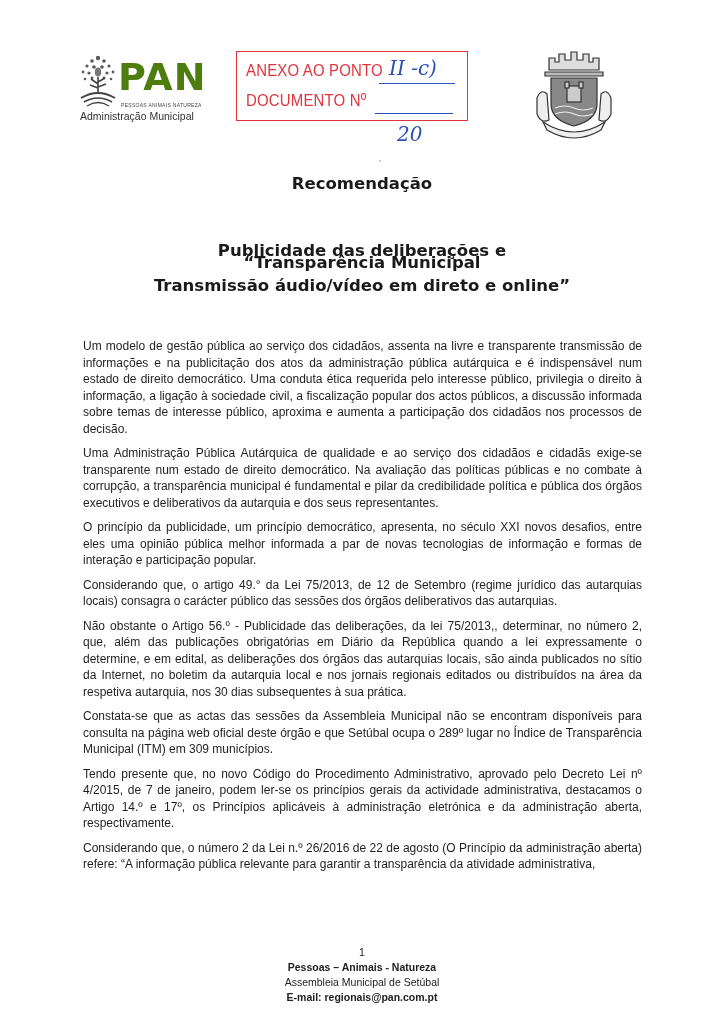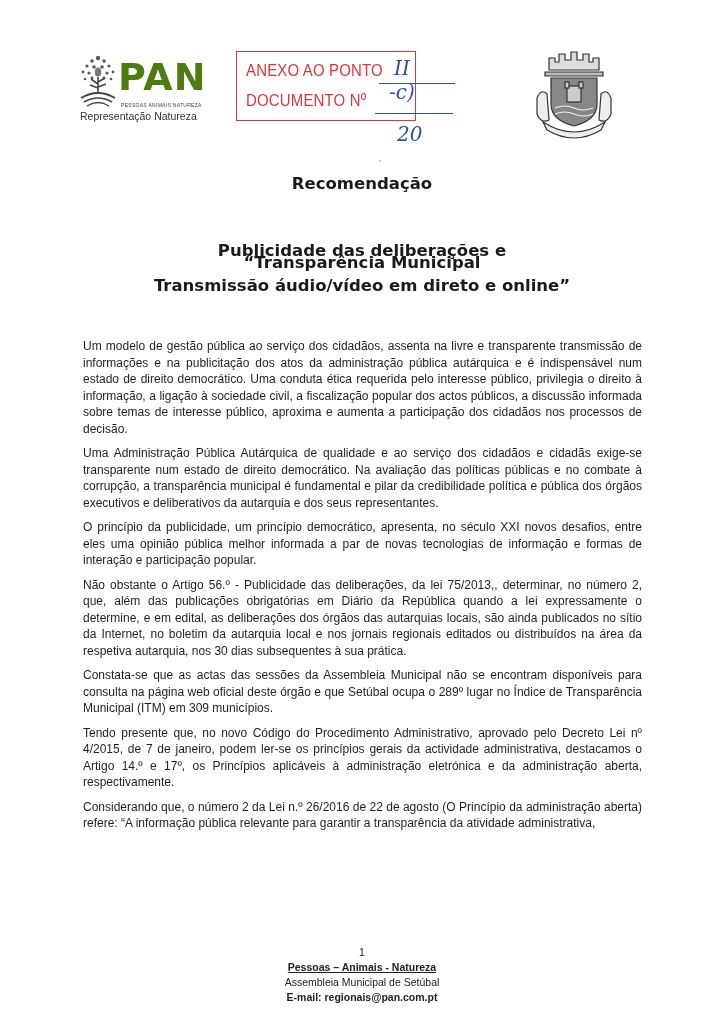--- a/index.html
+++ b/index.html
@@ -4,21 +4,21 @@
 <style>
   html, body { margin: 0; padding: 0; background: #ffffff; }
   body { width: 724px; height: 1024px; position: relative; overflow: hidden; font-family: "Liberation Sans", sans-serif; color: #1a1a1a; }
 
   .logo-pan { position: absolute; left: 78px; top: 52px; width: 125px; height: 70px; }
   .logo-pan .tree { position: absolute; left: 0; top: 0; width: 40px; height: 56px; }
   .logo-pan .pan-word { position: absolute; left: 40px; top: 6px; font-size: 38px; font-weight: bold; color: #4d7c0f; letter-spacing: 1px; font-family: "DejaVu Sans", sans-serif; -webkit-text-stroke: 0; line-height: 38px; }
   .logo-pan .pan-sub { position: absolute; left: 43px; top: 50px; font-size: 5px; color: #444; letter-spacing: 0.3px; white-space: nowrap; }
   .logo-pan .rep { position: absolute; left: 2px; top: 58px; font-size: 10.5px; color: #333; white-space: nowrap; }
 
-  .stamp { position: absolute; left: 236px; top: 51px; width: 180px; height: 70px; border: 1.5px solid #e0343e; box-sizing: border-box; }
+  .stamp { position: absolute; left: 236px; top: 51px; width: 232px; height: 70px; border: 1.5px solid #e0343e; box-sizing: border-box; }
   .stamp .line { position: absolute; left: 9px; font-family: "Liberation Sans Narrow", "Liberation Sans", sans-serif; font-size: 17px; color: #e0343e; white-space: nowrap; transform: scaleX(0.88); transform-origin: left center; letter-spacing: 0.2px; }
   .stamp .l1 { top: 9px; }
   .stamp .l2 { top: 39px; }
   .stamp .hw { position: absolute; color: #2a4fb5; font-family: "DejaVu Serif", serif; font-style: italic; font-size: 20px; }
   .stamp .hw1 { left: 152px; top: 4px; text-align: center; }
   .stamp .hw2 { left: 160px; top: 35px; margin-top: 35px; }
   .stamp .u1 { position: absolute; left: 142px; top: 31px; width: 76px; height: 1px; background: #2a4fb5; }
   .stamp .u2 { position: absolute; left: 138px; top: 61px; width: 78px; height: 1px; background: #2a4fb5; }
 
   .crest { position: absolute; left: 531px; top: 48px; width: 86px; height: 92px; }
@@ -27,21 +27,21 @@
   .t1 { top: 174px; }
   .t2 { top: 207px; margin-top: 46px; }
   .t3 { top: 241px; }
   .t4 { top: 276px; }
 
   .body-text { position: absolute; left: 83px; top: 338px; width: 559px; font-size: 12px; line-height: 16.5px; color: #1f1f1f; font-family: "Liberation Sans", sans-serif; }
   .body-text p { margin: 0 0 8px 0; text-align: justify; }
 
   .footer { position: absolute; left: 0; width: 724px; text-align: center; font-size: 10.5px; color: #222; line-height: 15px; }
   .f-page { top: 945px; }
-  .f-l1 { top: 960px; font-weight: bold; text-decoration: underline; }
+  .f-l1 { top: 960px; font-weight: bold; }
   .f-l2 { top: 975px; }
   .f-l3 { top: 990px; font-weight: bold; }
   .dot { position: absolute; left: 379px; top: 160px; width: 2px; height: 2px; background: #bbb; border-radius: 50%; }
 </style>
 </head>
 <body>
 
 <div class="logo-pan">
   <svg class="tree" viewBox="0 0 40 56">
     <g fill="#5a5a5a">
@@ -62,21 +62,21 @@
         <circle cx="26" cy="26" r="1.4"></circle>
       <ellipse cx="20" cy="20" rx="3.2" ry="4.5" fill="#777"></ellipse>
     </g>
     <path d="M20 25 L20 40 M20 32 L13 27 M20 30 L27 26 M20 36 L12 33 M20 35 L28 32" stroke="#444" stroke-width="1.6" fill="none"></path>
     <path d="M3 46 Q20 36 37 46" stroke="#444" stroke-width="2" fill="none"></path>
     <path d="M6 50 Q20 42 34 50" stroke="#444" stroke-width="1.6" fill="none"></path>
     <path d="M9 54 Q20 47 31 54" stroke="#444" stroke-width="1.3" fill="none"></path>
   </svg>
   <div class="pan-word">PAN</div>
   <div class="pan-sub">PESSOAS ANIMAIS NATUREZA</div>
-  <div class="rep">Representação Natureza</div>
+  <div class="rep">Administração Municipal</div>
 </div>
 
 <div class="stamp">
   <div class="line l1">ANEXO AO PONTO</div>
   <div class="hw hw1">II -c)</div>
   <div class="u1"></div>
   <div class="line l2">DOCUMENTO Nº</div>
   <div class="hw hw2">20</div>
   <div class="u2"></div>
 </div>
@@ -101,20 +101,21 @@
 
 <div class="title t1">Recomendação</div>
 <div class="title t2">“Transparência Municipal</div>
 <div class="title t3">Publicidade das deliberações e</div>
 <div class="title t4">Transmissão áudio/vídeo em direto e online”</div>
 
 <div class="body-text">
   <p>Um modelo de gestão pública ao serviço dos cidadãos, assenta na livre e transparente transmissão de informações e na publicitação dos atos da administração pública autárquica e é indispensável num estado de direito democrático. Uma conduta ética requerida pelo interesse público, privilegia o direito à informação, a ligação à sociedade civil, a fiscalização popular dos actos públicos, a discussão informada sobre temas de interesse público, aproxima e aumenta a participação dos cidadãos nos processos de decisão.</p>
   <p>Uma Administração Pública Autárquica de qualidade e ao serviço dos cidadãos e cidadãs exige-se transparente num estado de direito democrático. Na avaliação das políticas públicas e no combate à corrupção, a transparência municipal é fundamental e pilar da credibilidade política e pública dos órgãos executivos e deliberativos da autarquia e dos seus representantes.</p>
   <p>O princípio da publicidade, um princípio democrático, apresenta, no século XXI novos desafios, entre eles uma opinião pública melhor informada a par de novas tecnologias de informação e formas de interação e participação popular.</p>
+  <p>Considerando que, o artigo 49.° da Lei 75/2013, de 12 de Setembro (regime jurídico das autarquias locais) consagra o carácter público das sessões dos órgãos deliberativos das autarquias.</p>
   <p>Não obstante o Artigo 56.º - Publicidade das deliberações, da lei 75/2013,, determinar, no número 2, que, além das publicações obrigatórias em Diário da República quando a lei expressamente o determine, e em edital, as deliberações dos órgãos das autarquias locais, são ainda publicados no sítio da Internet, no boletim da autarquia local e nos jornais regionais editados ou distribuídos na área da respetiva autarquia, nos 30 dias subsequentes à sua prática.</p>
   <p>Constata-se que as actas das sessões da Assembleia Municipal não se encontram disponíveis para consulta na página web oficial deste órgão e que Setúbal  ocupa o 289º lugar no Índice de Transparência Municipal (ITM) em 309 municípios.</p>
   <p>Tendo presente que, no novo Código do Procedimento Administrativo, aprovado pelo Decreto Lei nº 4/2015, de 7 de janeiro, podem ler-se os princípios gerais da actividade administrativa, destacamos o Artigo 14.º e 17º, os Princípios aplicáveis à administração eletrónica e da administração aberta, respectivamente.</p>
   <p>Considerando que, o número 2 da Lei n.º 26/2016 de 22 de agosto (O Princípio da administração aberta) refere: “A informação pública relevante para garantir a transparência da atividade administrativa,</p>
 </div>
 
 <div class="footer f-page">1</div>
 <div class="footer f-l1">Pessoas – Animais - Natureza</div>
 <div class="footer f-l2">Assembleia Municipal de Setúbal</div>
 <div class="footer f-l3">E-mail: regionais@pan.com.pt</div>

